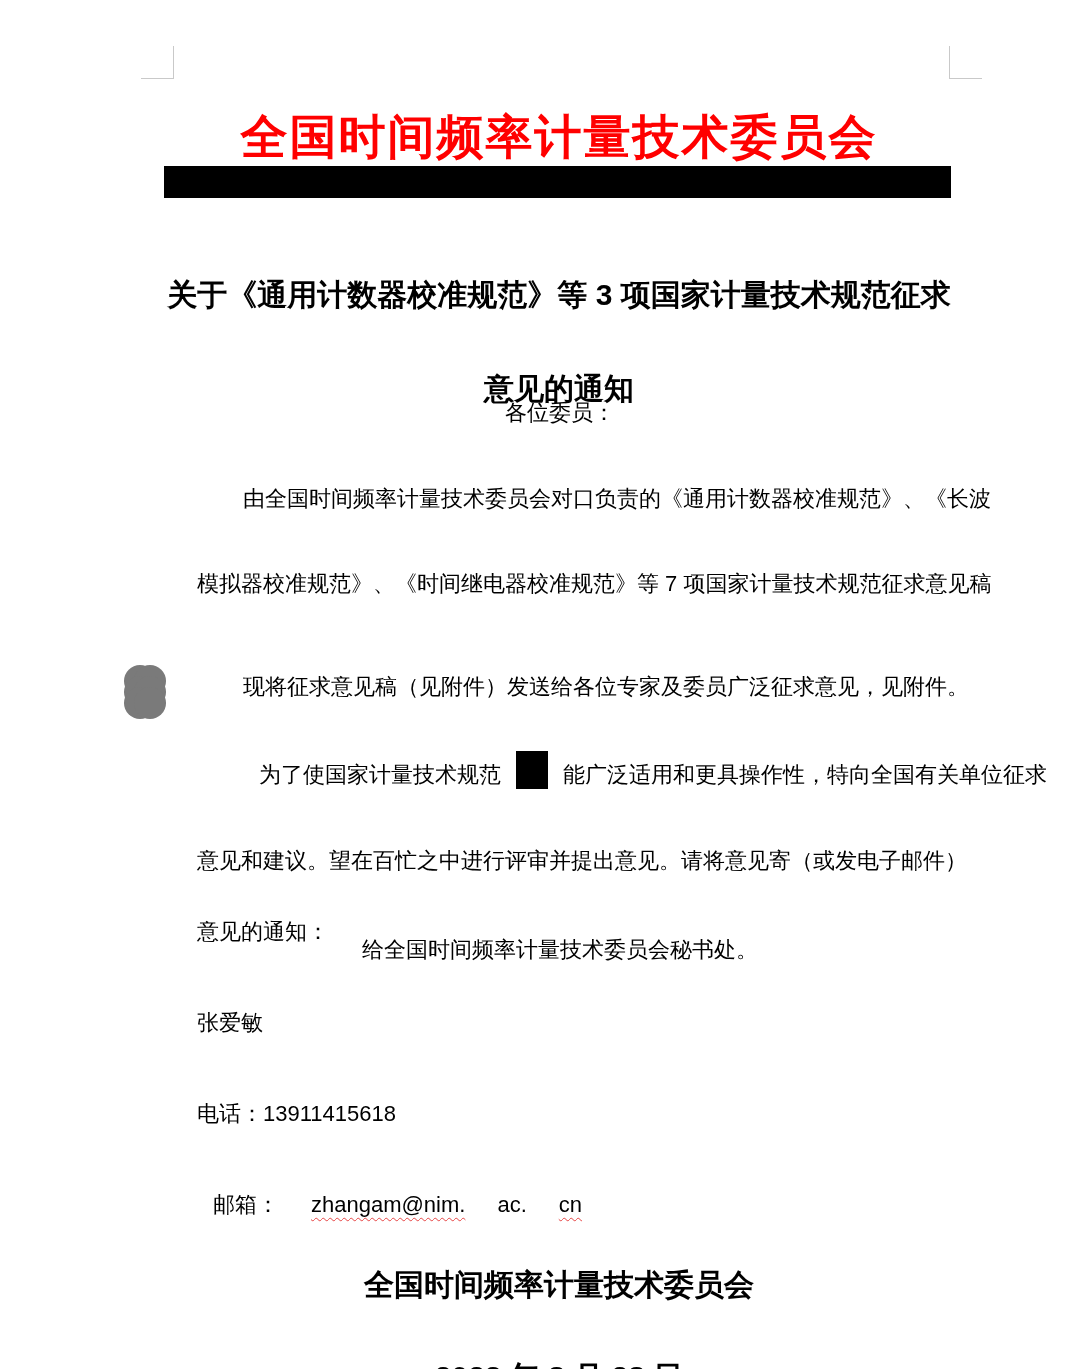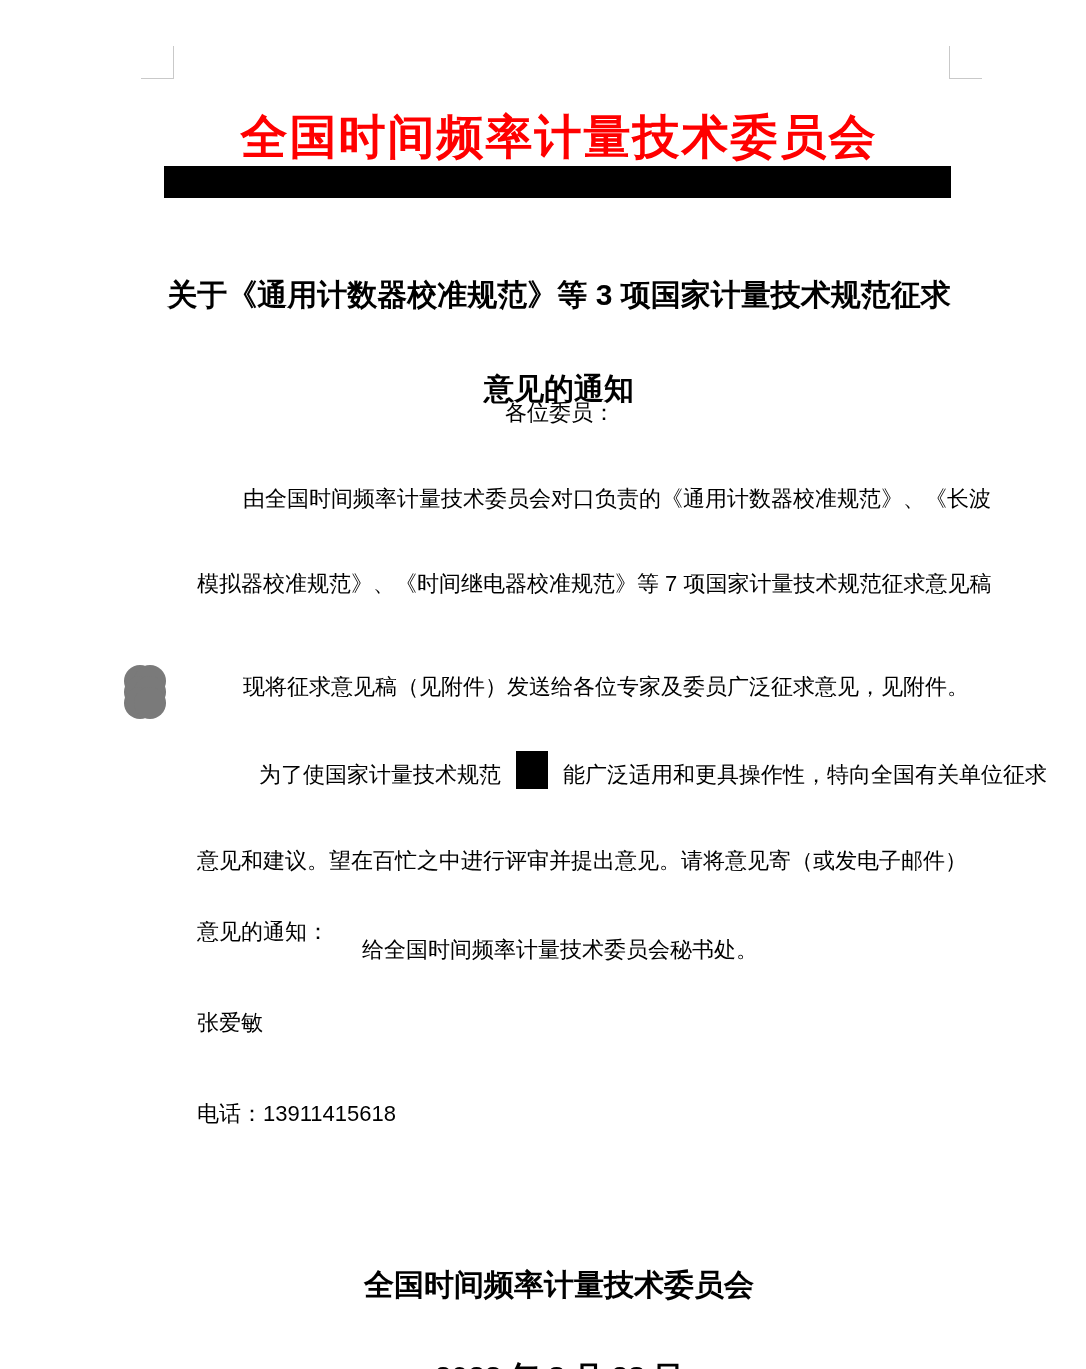--- a/index.html
+++ b/index.html
@@ -114,20 +114,21 @@
     <div class="ln ind gap-lg">现将征求意见稿（见附件）发送给各位专家及委员广泛征求意见，见附件。</div>
     <div class="ln ind gap-sm"><span>为了使国家计量技术规范</span><span class="caret"></span><span>能广泛适用和更具操作性，特向全国有关单位征求</span></div>
     <div class="ln">意见和建议。望在百忙之中进行评审并提出意见。请将意见寄（或发电子邮件）</div>
     <div class="ln gap-xs">给全国时间频率计量技术委员会秘书处。</div>
   </div>
 
   <div class="contact">
     <div class="ln">意见的通知：</div>
     <div class="ln">张爱敏</div>
     <div class="ln">电话：13911415618</div>
+    <div class="ln"><span>邮箱：</span><span class="misspell">zhangam@nim.</span><span>ac.</span><span class="misspell">cn</span></div>
   </div>
 
   <div class="signature">
     <div class="ln">全国时间频率计量技术委员会</div>
     <div class="ln">2023 年 8 月 28 日</div>
   </div>
 
 </div>
 
 </body></html>

